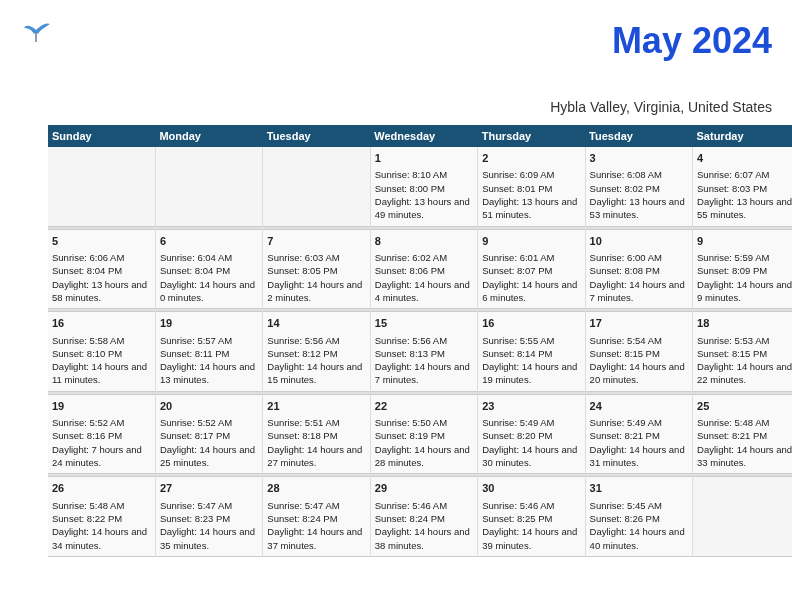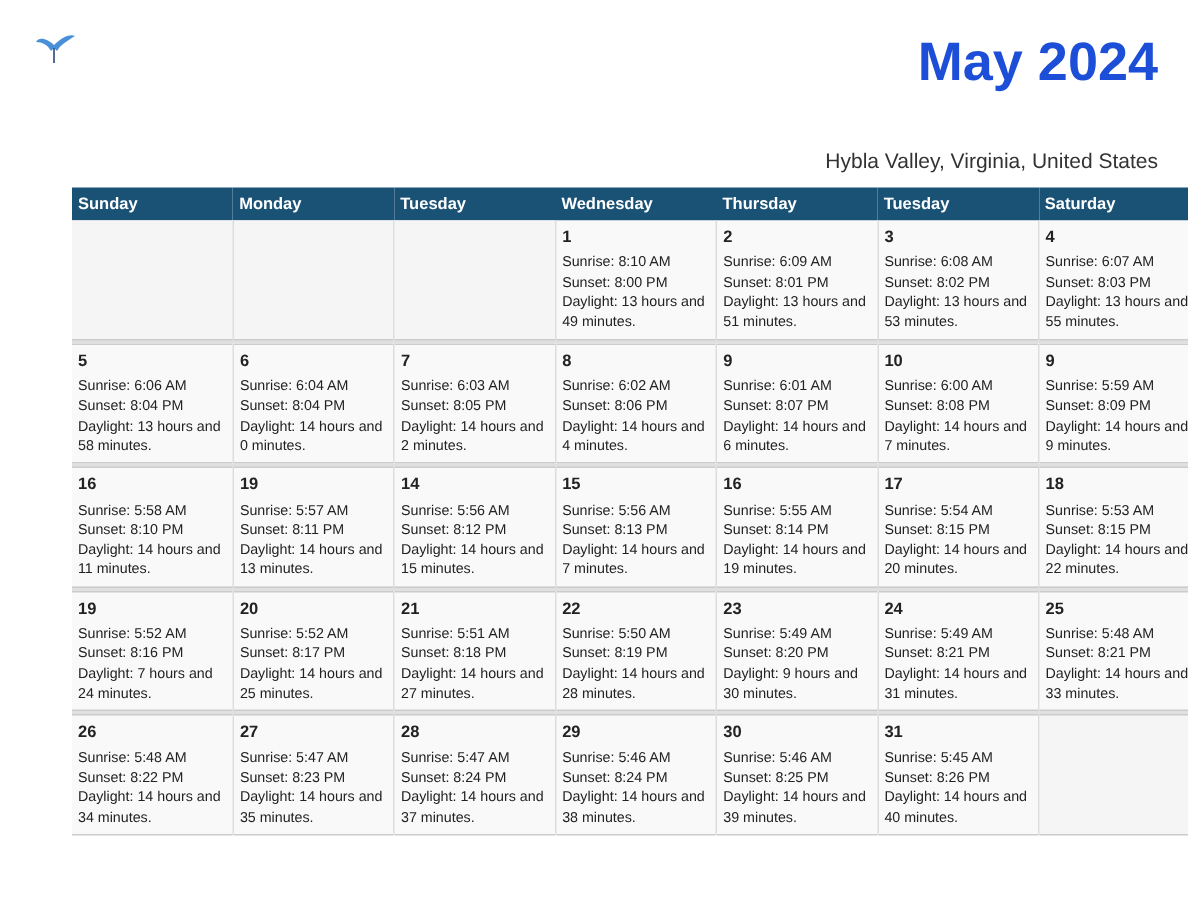--- a/index.html
+++ b/index.html
@@ -264,21 +264,21 @@
         <td>
           <div class="day-num">22</div>
           <div>Sunrise: 5:50 AM</div>
           <div>Sunset: 8:19 PM</div>
           <div>Daylight: 14 hours and 28 minutes.</div>
         </td>
         <td>
           <div class="day-num">23</div>
           <div>Sunrise: 5:49 AM</div>
           <div>Sunset: 8:20 PM</div>
-          <div>Daylight: 9 hours and 30 minutes.</div>
+          <div>Daylight: 14 hours and 30 minutes.</div>
         </td>
         <td>
           <div class="day-num">24</div>
           <div>Sunrise: 5:49 AM</div>
           <div>Sunset: 8:21 PM</div>
           <div>Daylight: 14 hours and 31 minutes.</div>
         </td>
         <td>
           <div class="day-num">25</div>
           <div>Sunrise: 5:48 AM</div>

